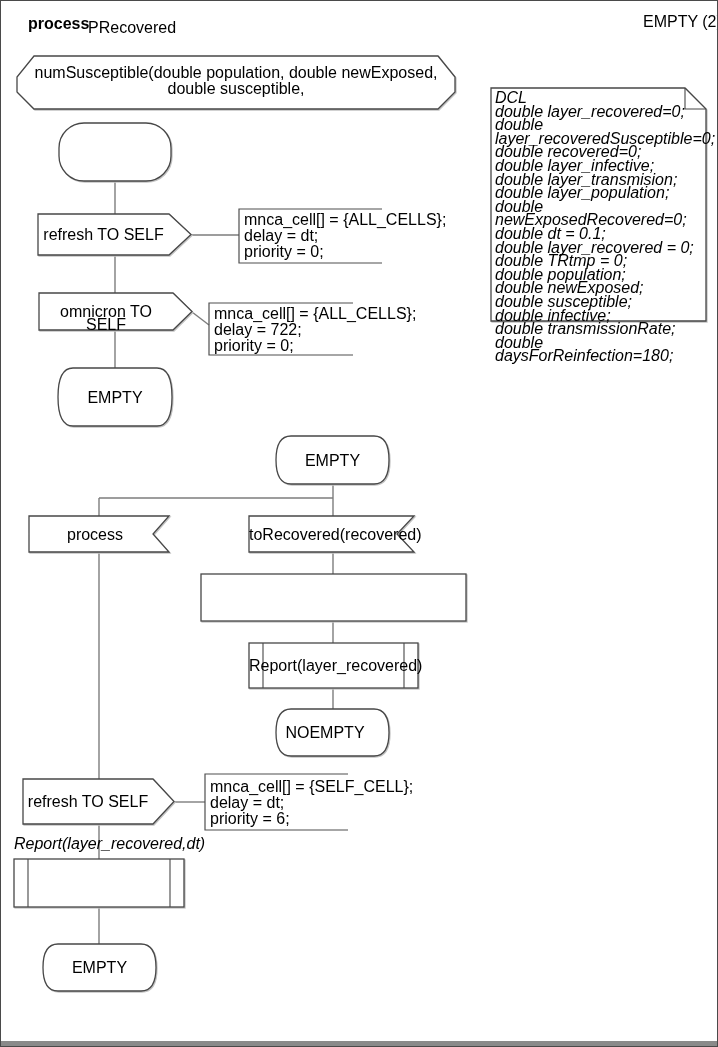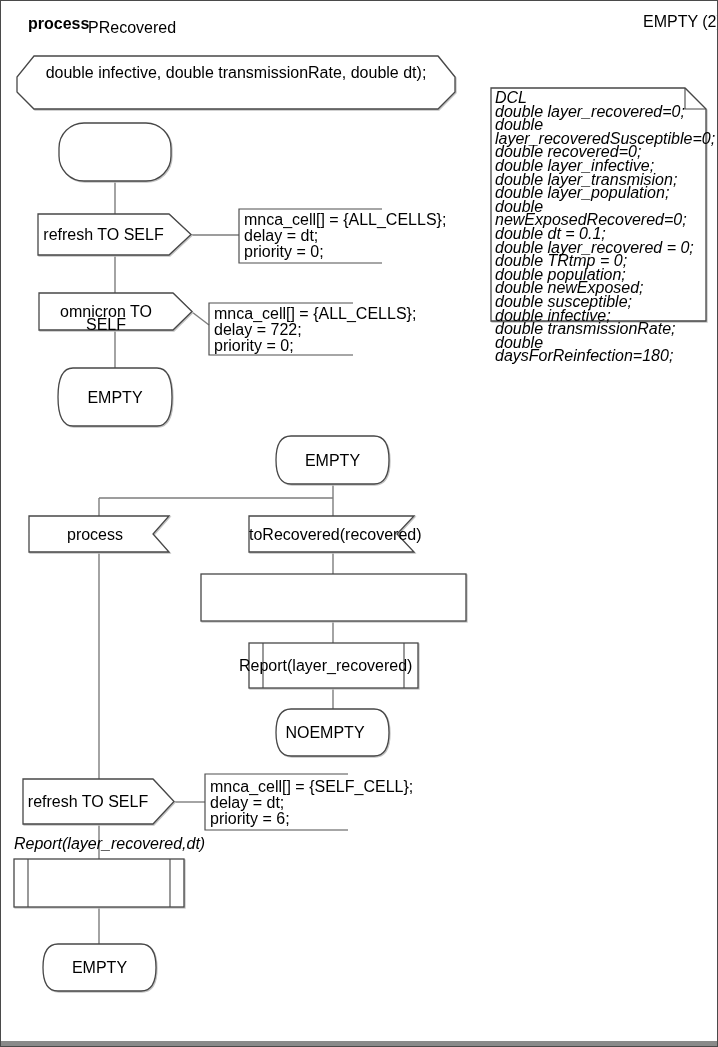--- a/index.html
+++ b/index.html
@@ -100,21 +100,21 @@
 
       <path class="shape" d="M57,943 H140 Q155,943 155,966.5 Q155,990 140,990 H57 Q42,990 42,966.5 Q42,943 57,943 Z"></path>
     </g>
   </svg>
 
   <div class="lbl bold" style="left:27px;top:16px;">process</div>
   <div class="lbl" style="left:87px;top:20px;">PRecovered</div>
   <div class="lbl" style="left:642px;top:14px;">EMPTY (2)</div>
 
   <div class="lbl center sig" style="left:16px;top:64px;width:438px;">
-    <span style="display:block">double infective, double transmissionRate, double dt);</span>
+    <span style="display:block">numSusceptible(double population, double newExposed, double susceptible,</span>
   </div>
 
   <div class="lbl dcl-lines" style="left:494px;top:90px;width:208px;font-style:italic;">DCL
 double layer_recovered=0;
 double layer_recoveredSusceptible=0;
 double recovered=0;
 double layer_infective;
 double layer_transmision;
 double layer_population;
 double newExposedRecovered=0;
@@ -136,21 +136,21 @@
   <div class="lbl center" style="left:38px;top:304px;width:134px;">omnicron TO SELF</div>
   <div class="lbl lines" style="left:213px;top:305px;">mnca_cell[] = {ALL_CELLS};
 delay = 722;
 priority = 0;</div>
 
   <div class="lbl center" style="left:57px;top:390px;width:114px;">EMPTY</div>
 
   <div class="lbl center" style="left:275px;top:453px;width:113px;">EMPTY</div>
   <div class="lbl center" style="left:28px;top:527px;width:132px;">process</div>
   <div class="lbl center" style="left:248px;top:527px;width:152px;">toRecovered(recovered)</div>
-  <div class="lbl center" style="left:238px;top:658px;width:150px;">Report(layer_recovered)</div>
+  <div class="lbl center" style="left:248px;top:658px;width:150px;">Report(layer_recovered)</div>
   <div class="lbl center" style="left:275px;top:725px;width:98px;">NOEMPTY</div>
 
   <div class="lbl center" style="left:22px;top:794px;width:130px;">refresh TO SELF</div>
   <div class="lbl lines" style="left:209px;top:778px;">mnca_cell[] = {SELF_CELL};
 delay = dt;
 priority = 6;</div>
 
   <div class="lbl center" style="left:13px;top:836px;width:150px;font-style:italic;">Report(layer_recovered,dt)</div>
   <div class="lbl center" style="left:42px;top:960px;width:113px;">EMPTY</div>
 

